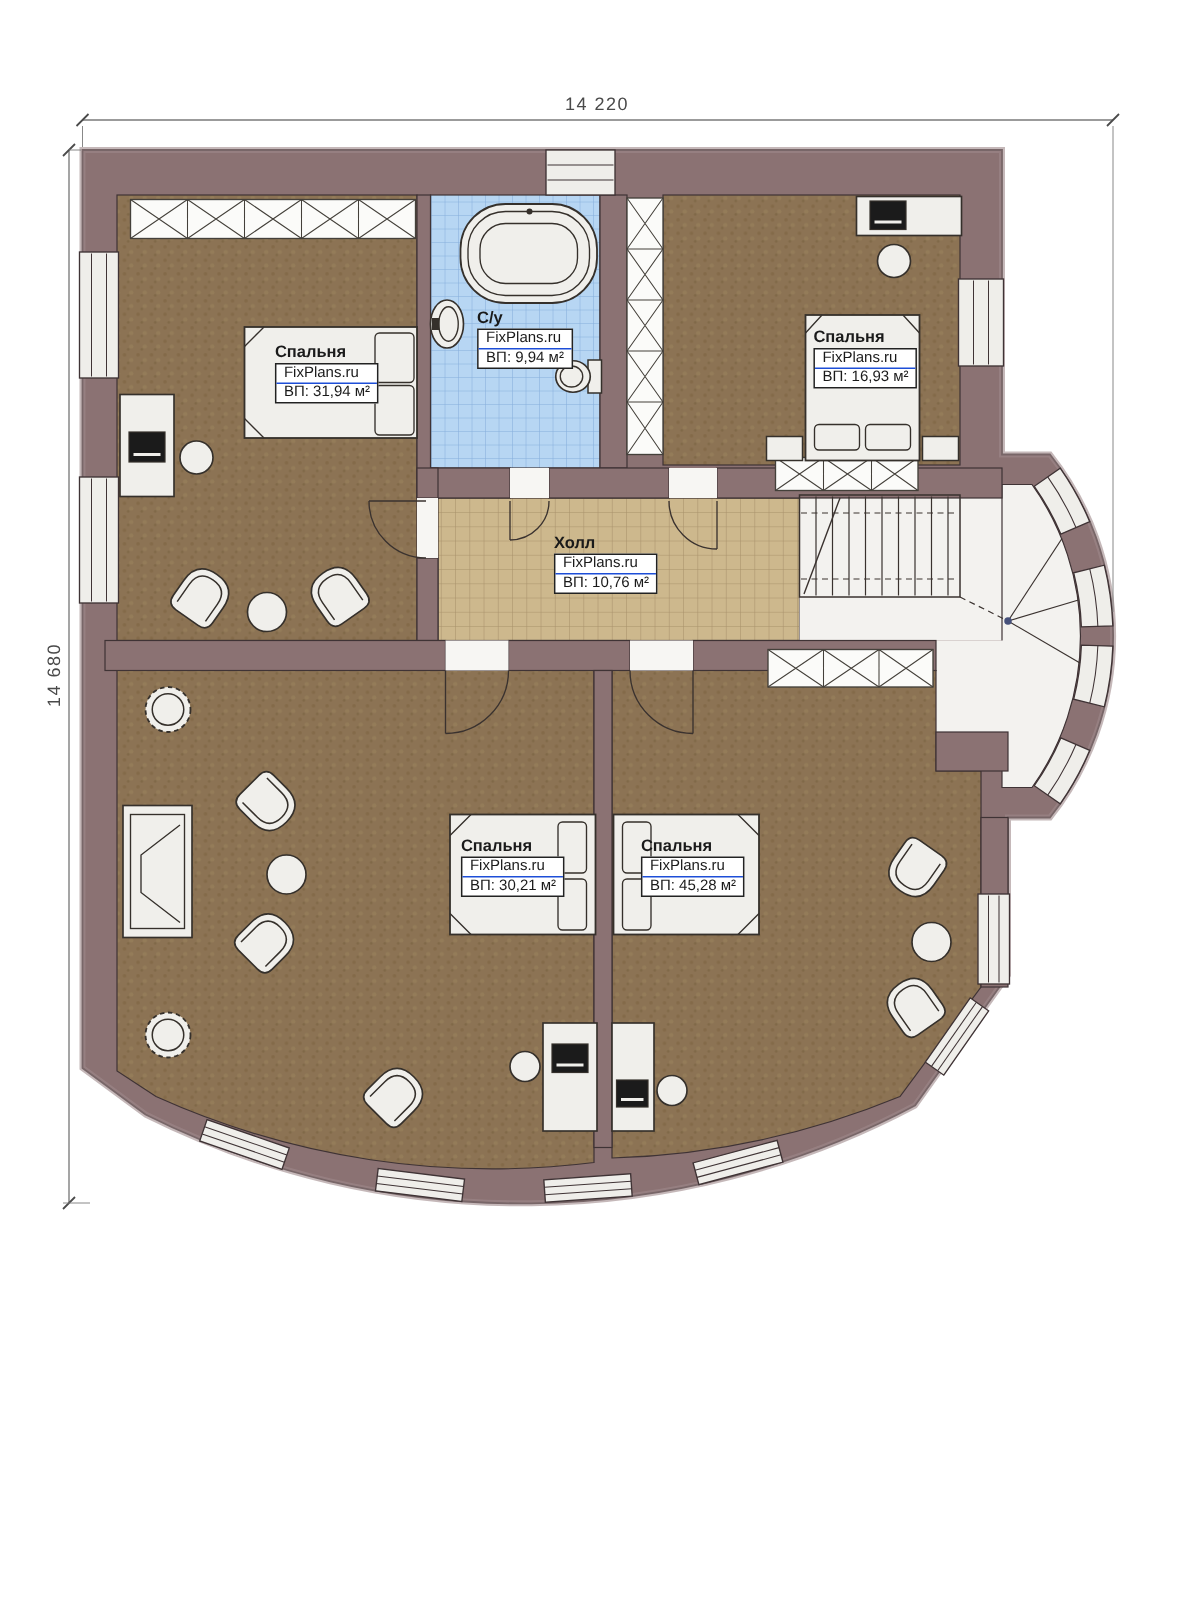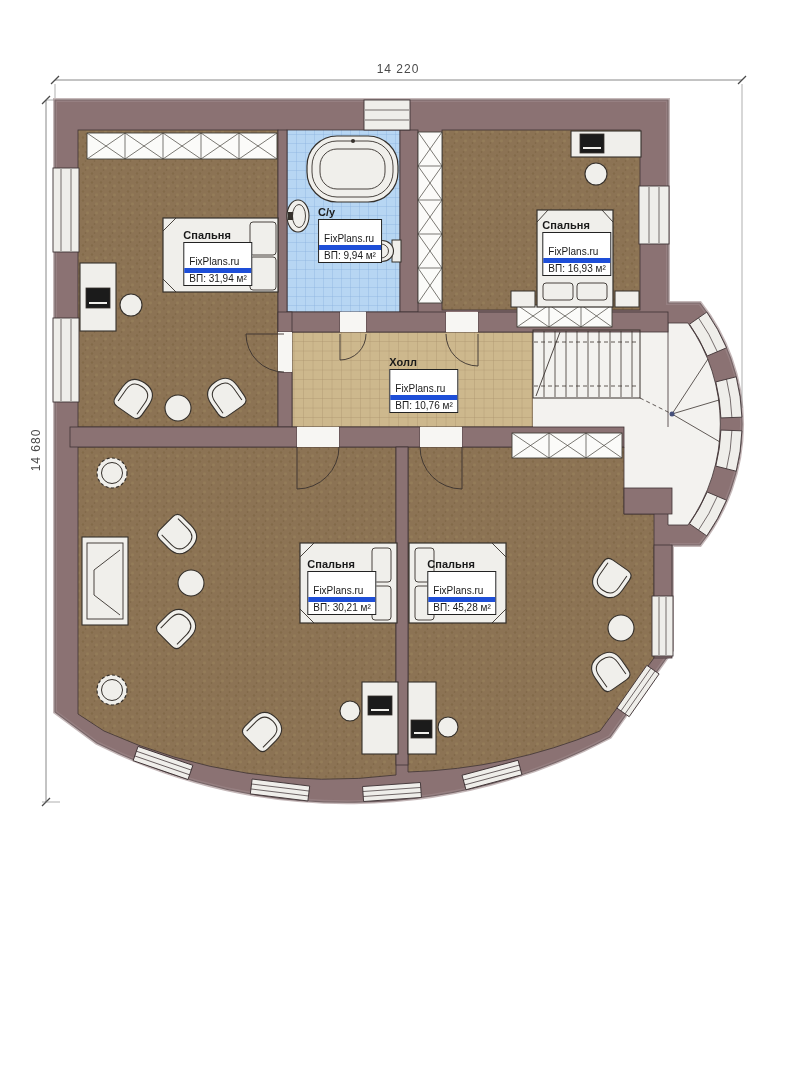--- a/index.html
+++ b/index.html
@@ -2,21 +2,21 @@
 <html><head>
 <meta charset="utf-8">
 <style>
   html,body{margin:0;padding:0;background:#fff;}
   .page{position:relative;width:792px;height:857px;background:#fff;overflow:hidden;
         font-family:"Liberation Sans",sans-serif;}
   svg{position:absolute;left:0;top:0;}
   .room-label{position:absolute;transform:translateX(-50%);text-align:left;z-index:5;}
   .room-name{font-weight:bold;font-size:11px;color:#1a1a1a;margin-bottom:1px;white-space:nowrap;}
   .room-box{display:inline-block;border:1px solid #222;background:#fff;font-size:10px;color:#1a1a1a;}
-  .room-brand{padding:13px 5px 1px 5px;border-bottom:5px solid #1d4ed8;white-space:nowrap;}
+  .room-brand{padding:0 5px 1px 5px;border-bottom:1px solid #1d4ed8;white-space:nowrap;}
   .room-area{padding:0 5px 1px 5px;white-space:nowrap;}
   .dim-label{position:absolute;font-size:12px;color:#4a4a4a;letter-spacing:1px;z-index:5;white-space:nowrap;}
   .dim-top{transform:translateX(-50%);}
   .dim-left{transform:translate(-50%,-50%) rotate(-90deg);}
 </style>
 </head>
 <body>
 
 <div class="page">
 <svg width="792" height="1080" viewBox="0 0 792 1080">
@@ -327,21 +327,21 @@
 </div>
 
 <div class="room-label" style="left:577px;top:219px">
   <div class="room-name">Спальня</div>
   <div class="room-box">
     <div class="room-brand">FixPlans.ru</div>
     <div class="room-area">ВП: 16,93 м²</div>
   </div>
 </div>
 
-<div class="room-label" style="left:424px;top:356px">
+<div class="room-label" style="left:404px;top:356px">
   <div class="room-name">Холл</div>
   <div class="room-box">
     <div class="room-brand">FixPlans.ru</div>
     <div class="room-area">ВП: 10,76 м²</div>
   </div>
 </div>
 
 <div class="room-label" style="left:342px;top:558px">
   <div class="room-name">Спальня</div>
   <div class="room-box">

